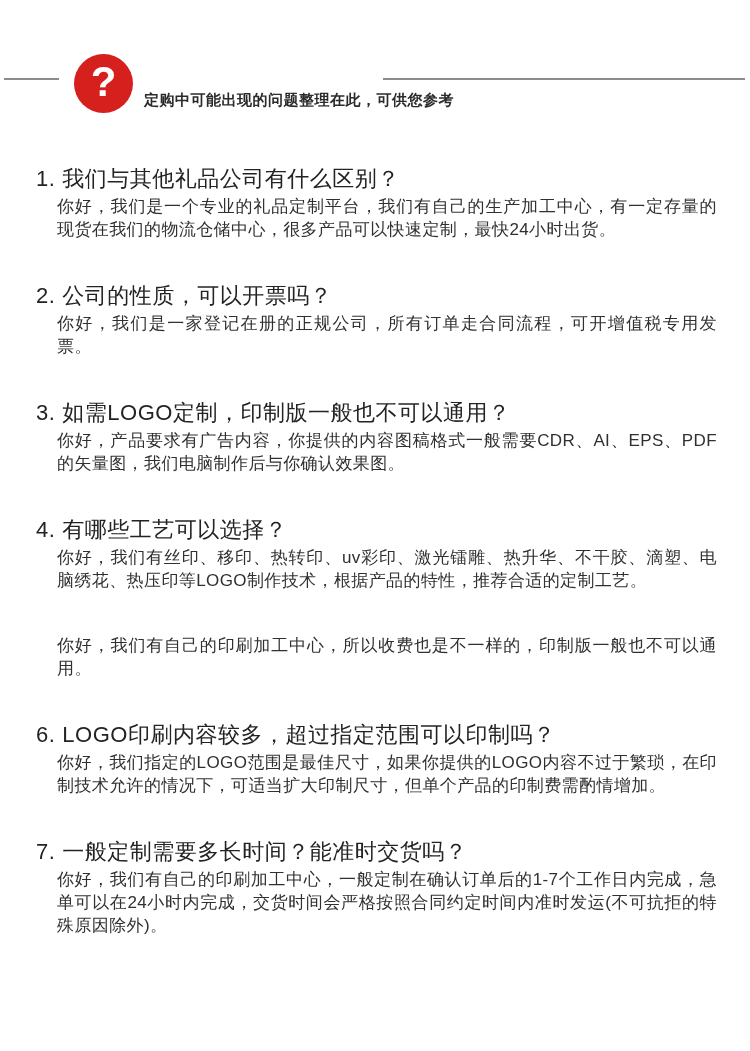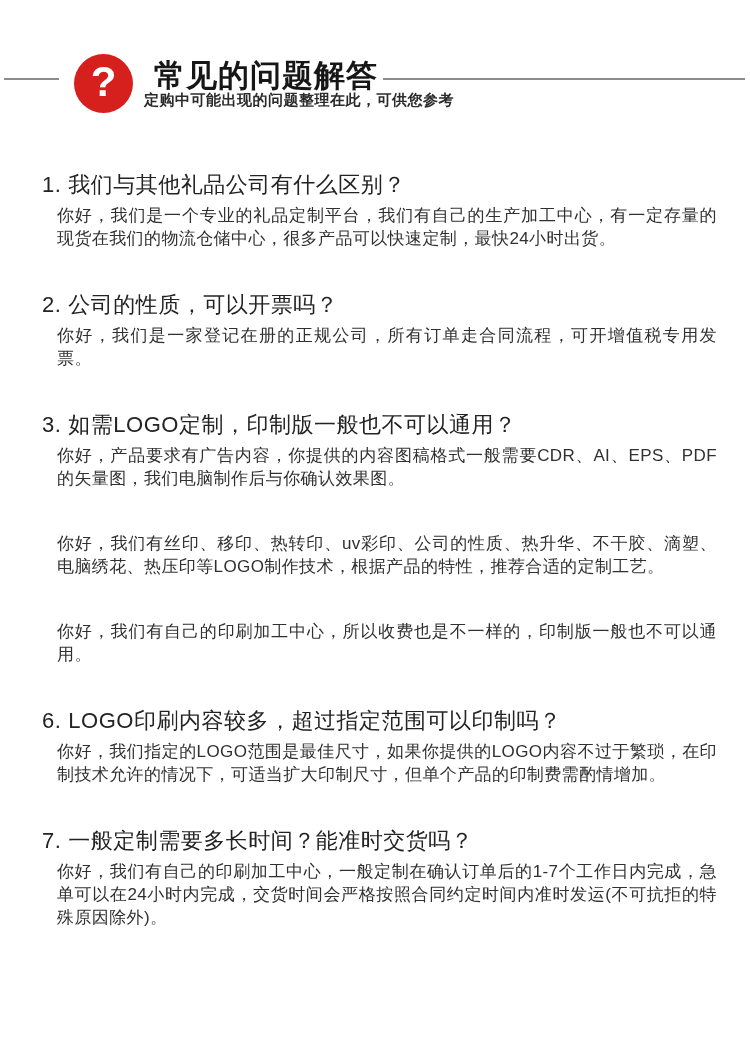--- a/index.html
+++ b/index.html
@@ -58,21 +58,21 @@
   }
 
   
   .faq-list {
     position: absolute;
     left: 36px; top: 166px;
     width: 690px;
   }
   .qa { margin: 0 0 42px 0; }
   .qa-q {
-    margin: 6px;
+    margin: 0;
     font-size: 22px;
     font-weight: 400;
     color: #232323;
     letter-spacing: 0.5px;
     line-height: 26px;
     white-space: nowrap;
   }
   .qa-q .qa-num { margin-right: 7px; }
   .qa-a {
     margin: 3px 0 0 21px;
@@ -86,21 +86,20 @@
 </style>
 </head>
 <body>
 
 <div class="page">
 
   <div class="dash dash-left"></div>
   <div class="q-circle" style="background: rgb(214, 32, 30);">
     <span>?</span>
   </div>
-  <div class="hdr-title">常见的问题解答</div>
   <div class="hdr-subtitle">定购中可能出现的问题整理在此，可供您参考</div>
   <div class="dash dash-right"></div>
 
   <div class="faq-list">
 
     <section class="qa">
       <h2 class="qa-q"><span class="qa-num">1.</span><span>我们与其他礼品公司有什么区别？</span></h2>
       <p class="qa-a">你好，我们是一个专业的礼品定制平台，我们有自己的生产加工中心，有一定存量的现货在我们的物流仓储中心，很多产品可以快速定制，最快24小时出货。</p>
     </section>
 
@@ -108,21 +107,22 @@
       <h2 class="qa-q"><span class="qa-num">2.</span><span>公司的性质，可以开票吗？</span></h2>
       <p class="qa-a">你好，我们是一家登记在册的正规公司，所有订单走合同流程，可开增值税专用发票。</p>
     </section>
 
     <section class="qa">
       <h2 class="qa-q"><span class="qa-num">3.</span><span>如需LOGO定制，印制版一般也不可以通用？</span></h2>
       <p class="qa-a">你好，产品要求有广告内容，你提供的内容图稿格式一般需要CDR、AI、EPS、PDF的矢量图，我们电脑制作后与你确认效果图。</p>
     </section>
 
     <section class="qa">
-      <p class="qa-a">你好，我们有丝印、移印、热转印、uv彩印、公司的性质、热升华、不干胶、滴塑、电脑绣花、热压印等LOGO制作技术，根据产品的特性，推荐合适的定制工艺。</p>
+      <h2 class="qa-q"><span class="qa-num">4.</span><span>有哪些工艺可以选择？</span></h2>
+      <p class="qa-a">你好，我们有丝印、移印、热转印、uv彩印、激光镭雕、热升华、不干胶、滴塑、电脑绣花、热压印等LOGO制作技术，根据产品的特性，推荐合适的定制工艺。</p>
     </section>
 
     <section class="qa">
       <p class="qa-a">你好，我们有自己的印刷加工中心，所以收费也是不一样的，印制版一般也不可以通用。</p>
     </section>
 
     <section class="qa">
       <h2 class="qa-q"><span class="qa-num">6.</span><span>LOGO印刷内容较多，超过指定范围可以印制吗？</span></h2>
       <p class="qa-a">你好，我们指定的LOGO范围是最佳尺寸，如果你提供的LOGO内容不过于繁琐，在印制技术允许的情况下，可适当扩大印制尺寸，但单个产品的印制费需酌情增加。</p>
     </section>

